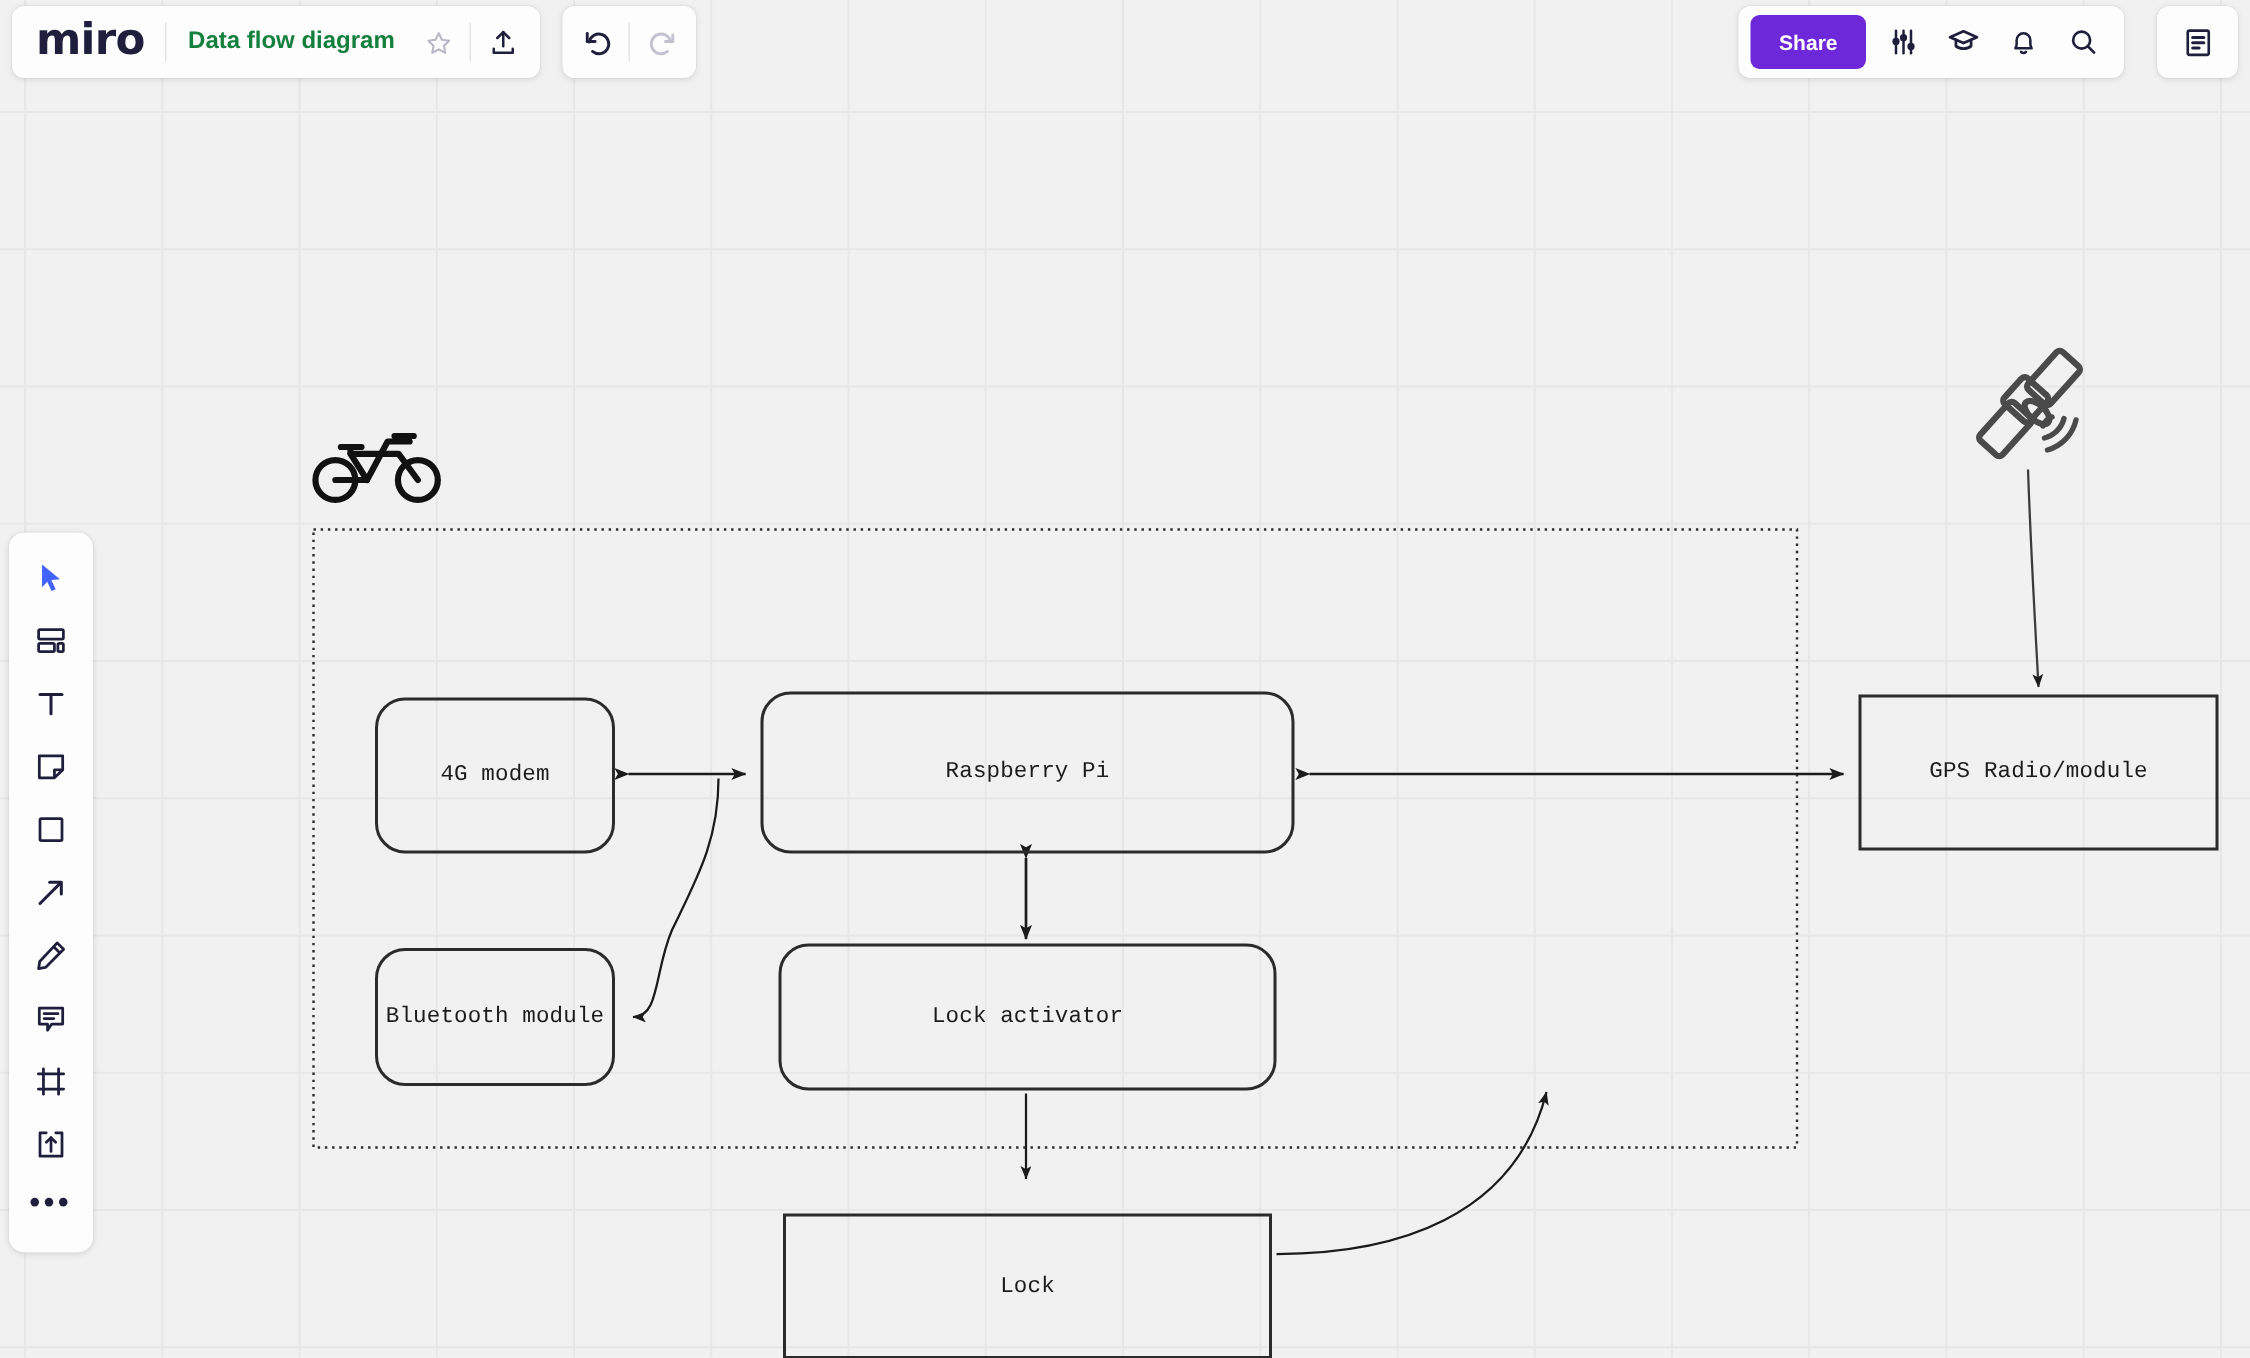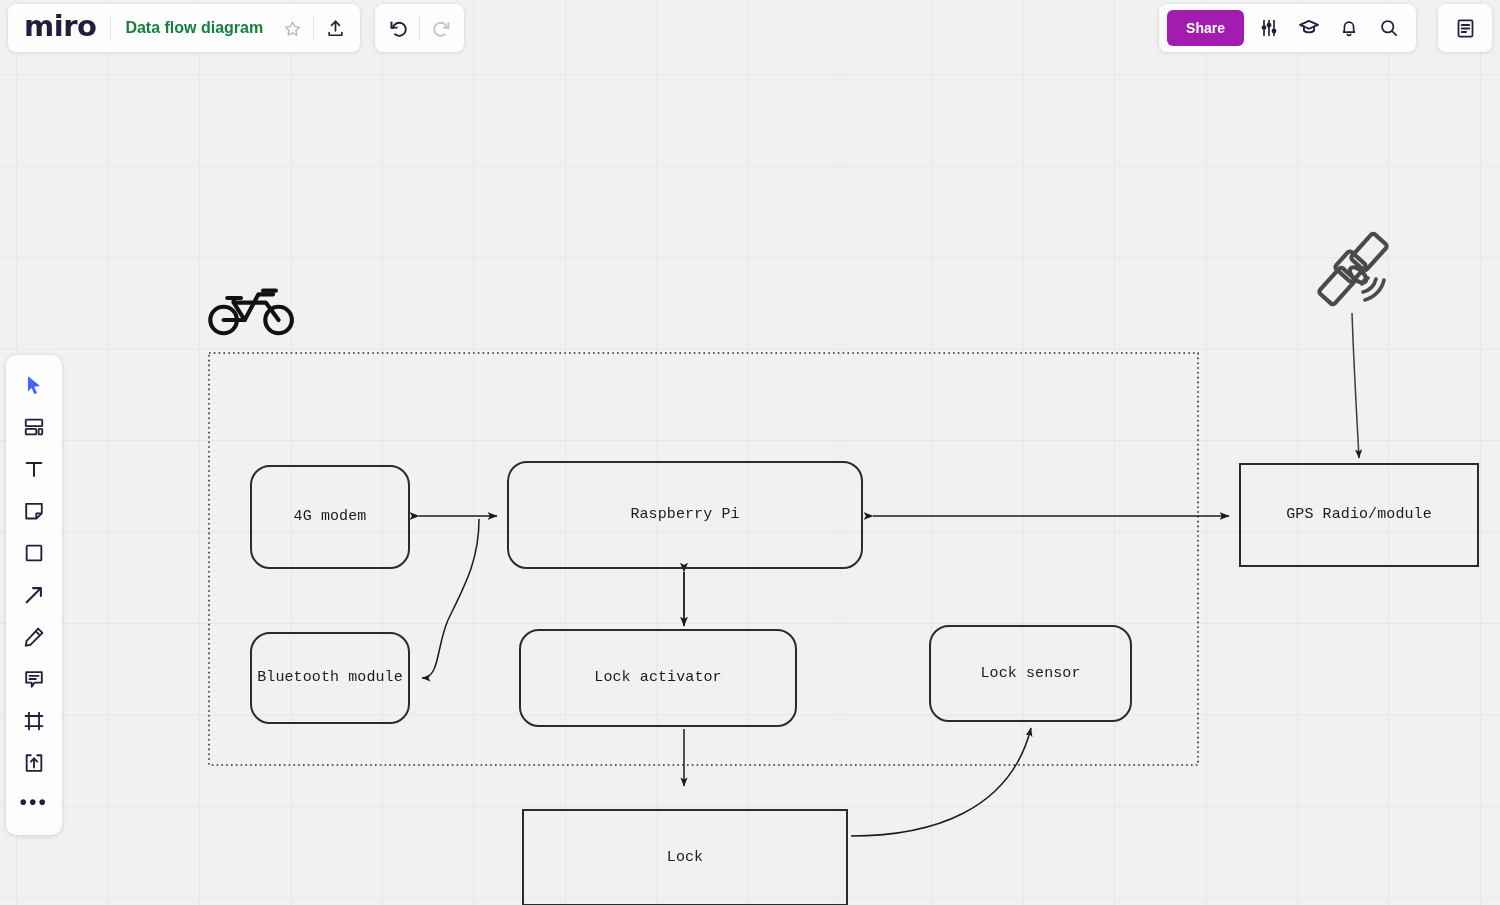--- a/index.html
+++ b/index.html
@@ -82,21 +82,21 @@
     font-size: 16px; font-weight: 700; color: #15803d;
     padding: 0 10px 0 12px; white-space: nowrap;
   }
   .icon-btn {
     width: 38px; height: 38px;
     display: flex; align-items: center; justify-content: center;
     border-radius: 6px; cursor: pointer;
   }
   .icon-btn.disabled { cursor: default; }
   .share-btn {
-    background: #a21caf; color: #fff;
+    background: #6d28d9; color: #fff;
     font-size: 14px; font-weight: 700;
     border: none; border-radius: 6px;
     height: 36px; padding: 0 19px;
     margin-right: 4px; cursor: pointer;
     font-family: "Liberation Sans", sans-serif;
   }
 
   
   #toolbar {
     position: absolute;
@@ -186,27 +186,24 @@
   </div>
 
   <div class="node sharp" style="left:1239px; top:463px; width:240px; height:104px;">
     <span>GPS Radio/module</span>
   </div>
 
   <div class="node rounded" style="left:250px; top:632px; width:160px; height:92px;">
     <span>Bluetooth module</span>
   </div>
 
-  <div class="node rounded" style="left:519px; top:629px; width:278px; height:98px;">
+  <div class="node rounded" style="left:519px; top:629px; width:332px; height:98px;">
     <span>Lock activator</span>
   </div>
 
-  <div class="node rounded" style="left:929px; top:625px; width:203px; height:97px;">
-    <span>Lock sensor</span>
-  </div>
 
   <div class="node sharp" style="left:522px; top:789px; width:326px; height:97px;margin-top:20px;">
     <span>Lock</span>
   </div>
 </div>
 
 <div id="topbar">
 
   <div class="bar-panel" id="panel-left">
     <div class="miro-logo">miro</div>

